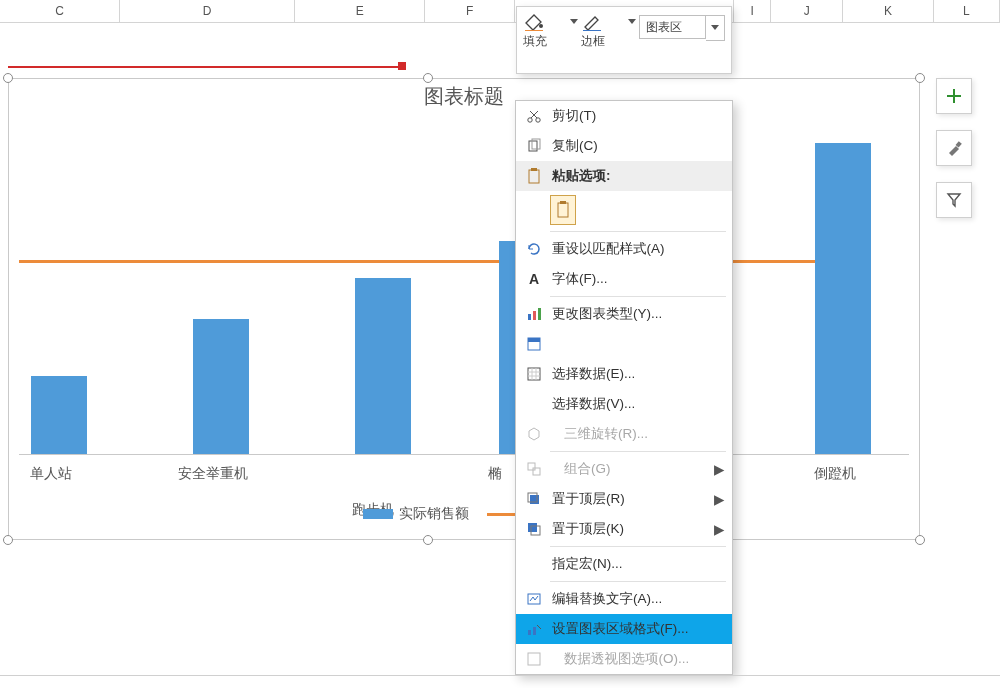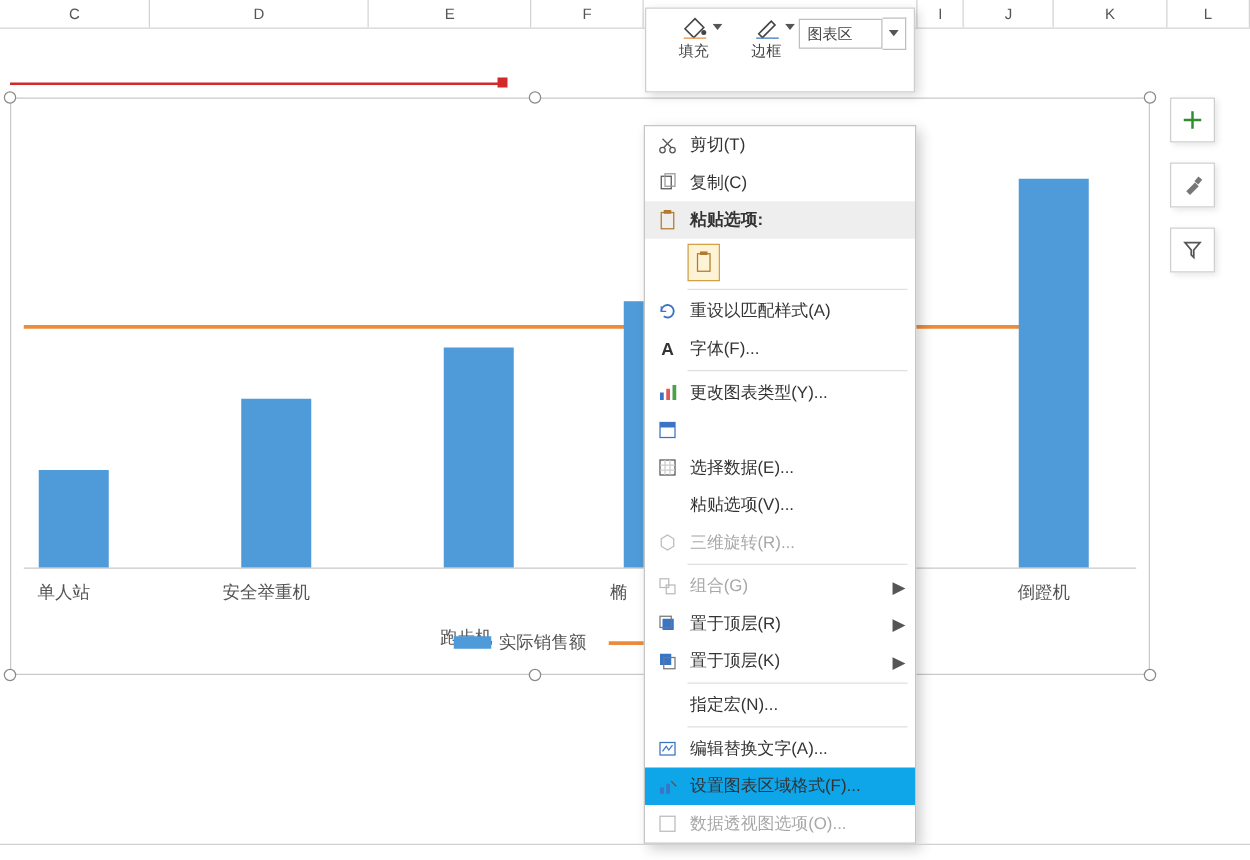--- a/index.html
+++ b/index.html
@@ -143,31 +143,31 @@
     border:1px solid #cfcfcf;
     box-shadow: 3px 3px 8px rgba(0,0,0,.15);
     display:flex;
     align-items:flex-start;
     padding:4px 6px;
     box-sizing:border-box;
     font-size:12px;
     color:#444;
   }
   .mini-col {
-    display:flex; flex-direction:column; align-items:flex-end;
+    display:flex; flex-direction:column; align-items:flex-start;
     width:44px;
   }
   .mini-col svg { margin-bottom:2px; }
   .mini-dd {
     width:14px; height:22px; display:flex; align-items:center; justify-content:center;
   }
   .mini-select {
     flex:1;
     margin-top:4px;
-    display:flex; align-items:center;
+    display:flex; 
     height:24px;
   }
   .mini-select-box {
     flex:1; height:22px; border:1px solid #bfbfbf; padding:0 6px; line-height:22px;
   }
   .mini-select-btn {
     width:18px; height:24px; border:1px solid #bfbfbf; border-left:none;
     display:flex; align-items:center; justify-content:center;
   }
 
@@ -202,21 +202,21 @@
   .ctx .row {
     display:flex; align-items:center;
     height:30px;
     padding: 0 8px 0 6px;
     position:relative;
   }
   .ctx .ico { width:24px; display:flex; align-items:center; justify-content:center; margin-right:6px;}
   .ctx .txt { flex:1; white-space:nowrap; }
   .ctx .arrow { width:10px; text-align:center; color:#555;}
   .ctx .sep { height:1px; background:#e0e0e0; margin:2px 6px 2px 34px; }
-  .ctx .disabled { color:#a8a8a8; }
+  .ctx .disabled { color:#a8a8a8;gap:12px; }
   .ctx .hdr { background:#eee; font-weight:bold; }
   .ctx .hover { background:#0ea5e9; }
   .paste-opt {
     height:38px; display:flex; align-items:center; padding-left:34px;
   }
   .paste-box {
     width:24px; height:28px; border:1px solid #cfa24a; background:#fff3d6;
     display:flex; align-items:center; justify-content:center; margin-right:6px;
   }
 
@@ -239,20 +239,21 @@
   <div class="cI">I</div>
   <div class="cJ">J</div>
   <div class="cK">K</div>
   <div class="cL">L</div>
 </div>
 
 <div class="red-mark"></div>
 <div class="red-sq"></div>
 
 <div class="chart-frame">
+  <div class="chart-title">图表标题</div>
 
   <div class="plot">
     <div class="axis-line"></div>
 
     <div class="avg-line" style="bottom:192px"></div>
 
     <div class="bar" style="left:12px;  height:78px;"></div>
     <div class="bar" style="left:174px; height:135px;"></div>
     <div class="bar" style="left:336px; height:176px;"></div>
     <div class="bar" style="left:480px; height:213px; width:32px;"></div>
@@ -409,21 +410,21 @@
     <span class="ico">
         <svg width="16" height="16">
           <rect x="2" y="2" width="12" height="12" fill="none" stroke="#555"></rect>
           <path d="M2 6 H14 M2 10 H14 M6 2 V14 M10 2 V14" stroke="#ccc"></path>
         </svg>
       </span>
     <span class="txt">选择数据(E)...</span>
   </div>
   <div class="row">
     <span class="ico"></span>
-    <span class="txt">粘贴选项(V)...</span>
+    <span class="txt">选择数据(V)...</span>
   </div>
   <div class="row disabled">
     <span class="ico">
         <svg width="16" height="16">
           <path d="M3 5 L8 2 L13 5 L13 11 L8 14 L3 11 Z" fill="none" stroke="#bbb"></path>
         </svg>
       </span>
     <span class="txt">三维旋转(R)...</span>
   </div>
   <div class="sep"></div>

